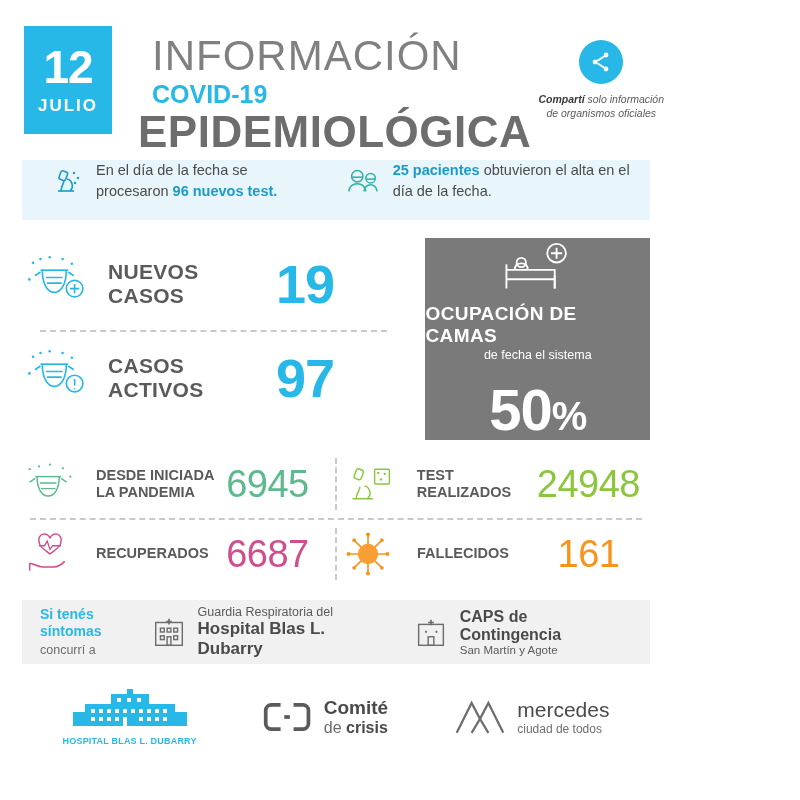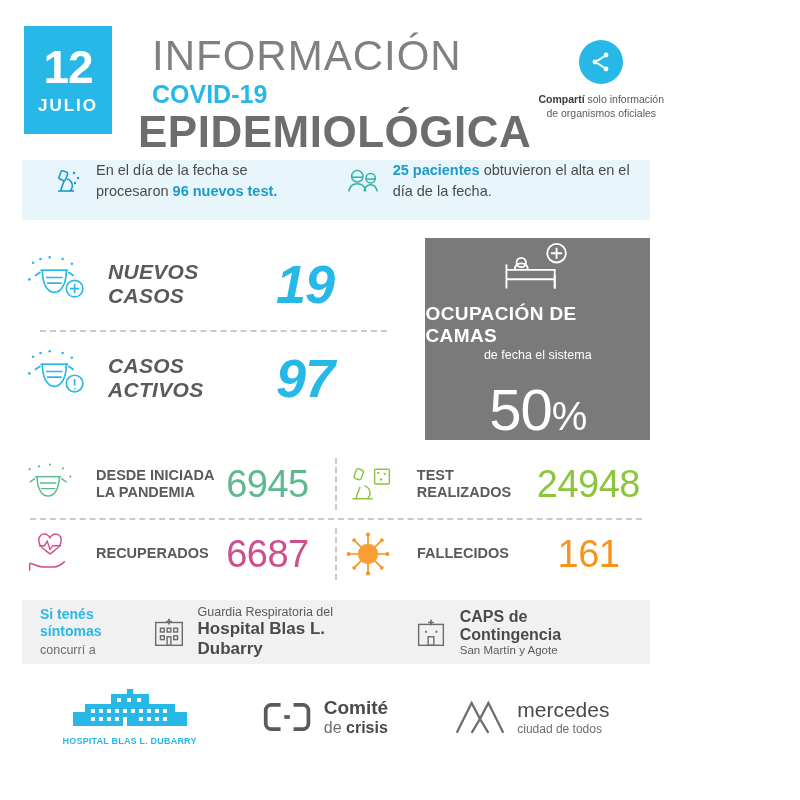--- a/index.html
+++ b/index.html
@@ -46,20 +46,21 @@
     font-size: 25px; font-weight: bold; color: #28b8e8;
     margin-left: 14px; letter-spacing: 0px;
   }
   .t-epidem {
     font-size: 44px; font-weight: bold; color: #6d6d6d;
     letter-spacing: 0.5px; margin-top: -2px;
   }
   .share-block {
     width: 140px; flex: 0 0 auto; text-align: center;
     padding-top: 18px;
+    font-style: italic;
   }
   .share-circle {
     width: 44px; height: 44px; border-radius: 50%;
     background: #28b8e8; margin: 0 auto 8px auto;
     display: flex; align-items: center; justify-content: center;
   }
   .share-note {
     font-size: 10.5px; color: #5b5b5b; line-height: 1.35;
   }
   .share-note b { color: #3a3a3a; }
@@ -80,21 +81,21 @@
     font-size: 14.5px; color: #4b4b4b; line-height: 1.45;
     margin-left: 12px;
   }
   .strip-text b { color: #1a9bc9; }
   .teal { color: #2fb3a5; }
 
   
   .main {
     display: flex; padding: 18px 22px 0 22px;
   }
-  .left-col { width: 455px; font-style: italic; }
+  .left-col { width: 455px; }
   .row-main {
     display: flex; align-items: center; height: 92px;
   }
   .row-main .icon { width: 86px; text-align: center; flex: 0 0 auto; }
   .row-main .label {
     font-size: 21px; font-weight: bold; color: #5a5a5a;
     line-height: 1.15; letter-spacing: 0.3px;
     width: 150px; flex: 0 0 auto;
   }
   .row-main .value {
@@ -113,21 +114,21 @@
     display: flex; flex-direction: column;
     align-items: center; justify-content: center;
     padding-top: 4px;
   }
   .beds-title {
     font-size: 19px; font-weight: bold; letter-spacing: 0.4px;
     margin-top: 4px;
   }
   .beds-sub { font-size: 12.5px; margin-top: 1px; }
   .beds-value {
-    font-size: 58px; font-weight: normal; margin-top: 14px;
+    font-size: 58px; font-weight: bold; margin-top: 14px;
     letter-spacing: -1px;
   }
   .beds-value span.pct { font-size: 40px; }
 
   
   .secondary { padding: 10px 22px 0 22px; }
   .srow { display: flex; align-items: center; height: 68px; }
   .scell {
     display: flex; align-items: center; width: 50%;
   }

